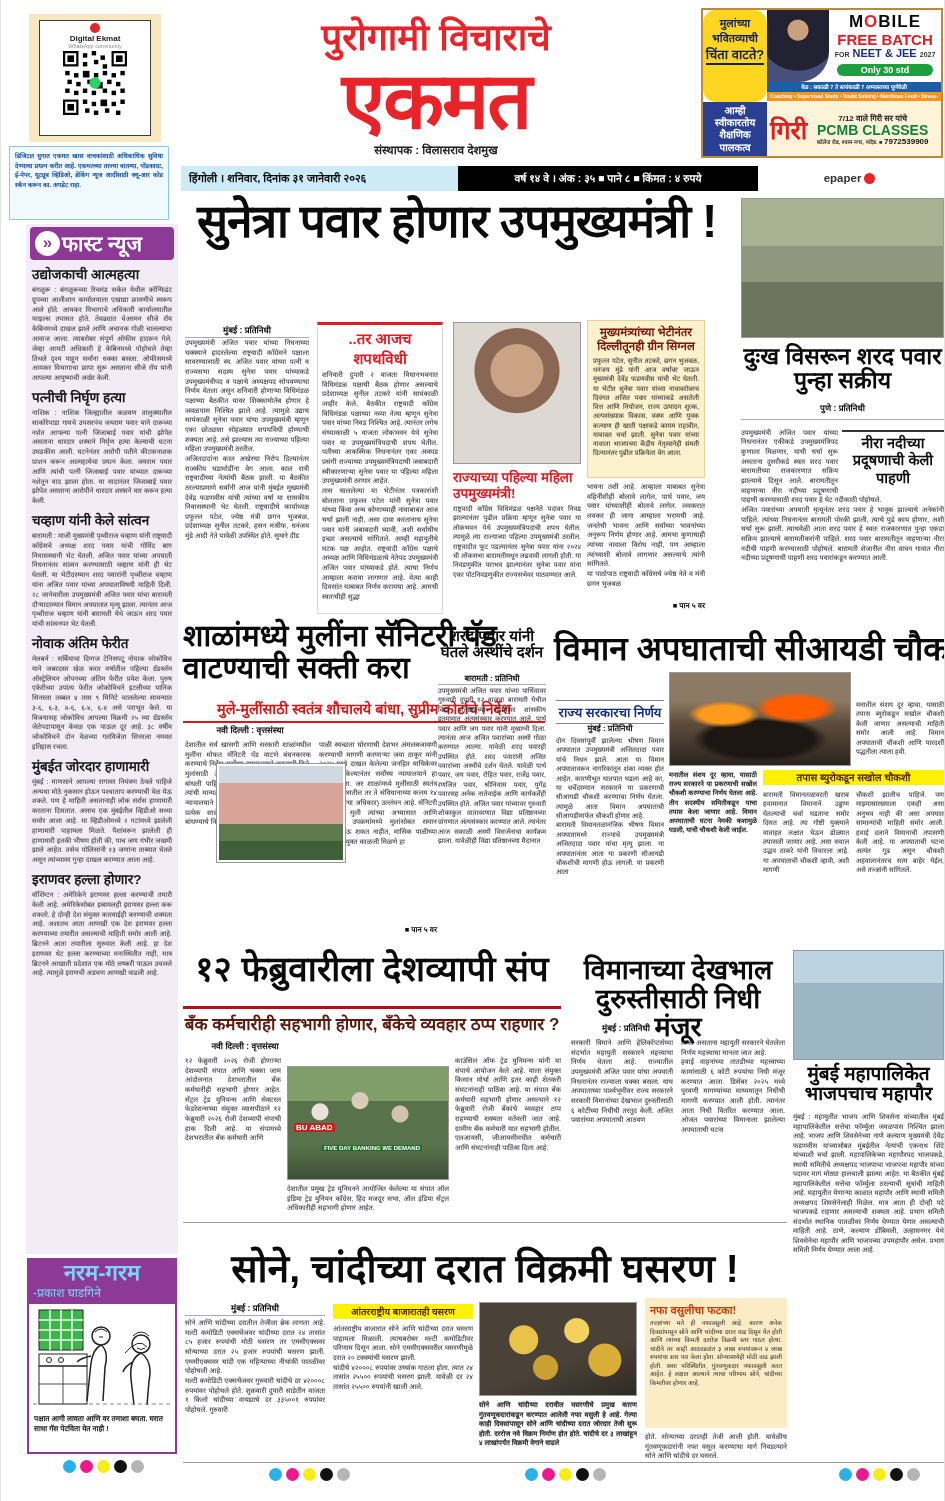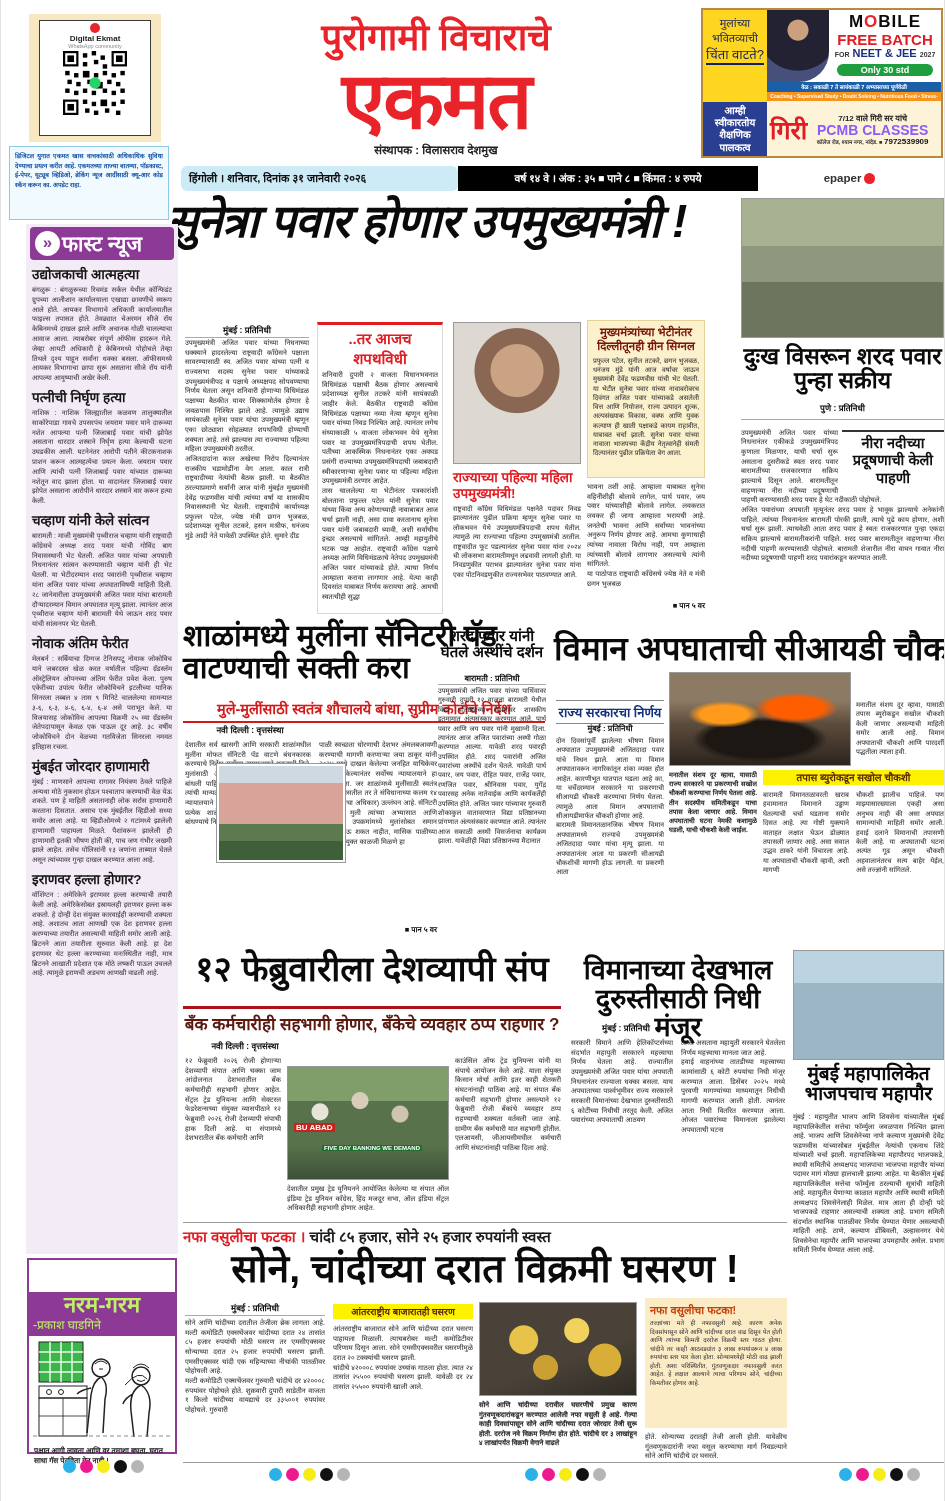--- a/index.html
+++ b/index.html
@@ -22,40 +22,40 @@
   .mh-tag { font-size:37px; font-weight:900; letter-spacing:0; }
   .mh-title { font-size:79px; font-weight:900; line-height:1.02; letter-spacing:-2px; }
   .mh-founder { font-size:11.5px; font-weight:bold; color:#222; }
   .dl-blue { background:#cdeaf7; font-size:11px; font-weight:bold; color:#101010; line-height:25px; padding-left:8px; }
   .dl-black { background:#000; color:#fff; font-size:10.5px; font-weight:bold; line-height:25px; text-align:center; }
   .dl-epaper { font-size:11.5px; font-weight:bold; color:#333; line-height:25px; text-align:center; }
   .red-dot { display:inline-block; width:11px; height:11px; border-radius:50%; background:#e8232a; vertical-align:-2px; margin:0 3px; }
   
   .ad { border:2px solid #b98a3c; background:#fff; display:flex; overflow:hidden; }
   .ad-left { width:64px; display:flex; flex-direction:column; }
-  .ad-q { background:#ffd61f; color:#13205e; font-weight:400; text-align:center; font-size:11px; line-height:1.35; padding-top:6px; height:92px; }
+  .ad-q { background:#ffd61f; color:#13205e; font-weight:700; text-align:center; font-size:11px; line-height:1.35; padding-top:6px; height:92px;border-radius:13px; }
   .ad-q .big { font-size:13px; border-bottom:2px solid #13205e; display:inline-block; }
   .ad-a { background:#2b3f92; color:#fff; font-weight:900; text-align:center; font-size:10px; line-height:1.22; flex:1; padding-top:3px; }
   .ad-right { flex:1; display:flex; flex-direction:column; }
   .ad-top { display:flex; height:72px; }
   .ad-photo { width:62px; background:radial-gradient(circle at 50% 28%, #caa07e 0 10px, #223 11px 40px, #46507a 41px); border-radius:0 0 30px 0; }
   .ad-ttl { flex:1; text-align:center; padding-top:2px; }
   .ad-mobile { font-size:17px; font-weight:900; color:#0b0b0b; letter-spacing:1px; }
   .ad-mobile .o { color:#e8232a; }
   .ad-free { font-size:15px; font-weight:900; color:#e11d23; line-height:1; }
   .ad-neet { font-size:11px; font-weight:900; color:#1b2f7d; }
   .ad-neet .for { font-size:7px; color:#333; }
   .ad-pill { display:inline-block; background:#1e9e3e; color:#fff; font-size:9px; font-weight:900; border-radius:8px; padding:1px 24px; margin-top:1px; }
   .ad-strip-b { background:#1b5fa8; color:#fff; font-size:5.6px; font-weight:bold; text-align:center; line-height:10px; height:10px; }
   .ad-strip-o { background:#f7941d; color:#fff; font-size:4.9px; font-weight:bold; text-align:center; line-height:9px; height:9px; }
   .ad-bottom { flex:1; background:#fdf3d8; display:flex; align-items:center; padding:1px 3px; }
   .ad-giri { font-size:25px; font-weight:900; color:#e11d23; }
   .ad-pc { flex:1; text-align:center; }
   .ad-pc .l1 { font-size:8px; font-weight:900; color:#222; }
-  .ad-pc .l2 { font-size:14px; font-weight:900; color:#8b5cf6; line-height:1; }
+  .ad-pc .l2 { font-size:14px; font-weight:900; color:#15803d; line-height:1; }
   .ad-pc .l3 { font-size:5.6px; color:#333; font-weight:bold; }
   .ad-pc .ph { font-size:8px; font-weight:900; color:#111; }
   
   .lead-h1 { font-size:46px; font-weight:900; color:#0a0a0a; letter-spacing:-1px; line-height:1.0; white-space:nowrap; }
   .lead-sub { font-size:19px; font-weight:900; color:#2d2d2d; }
   .col-box { border:1px solid #d9d9d9; border-top:3px solid #e11d23; padding:3px 4px; background:#fff; }
   .col-box-title { color:#e11d23; font-weight:900; font-size:15px; text-align:center; margin-bottom:2px; }
   .ybox { background:#fbf2cd; border:1px solid #e6d296; padding:4px 5px; }
   .ybox-title { font-size:11.5px; font-weight:900; color:#7a1508; text-align:center; line-height:1.25; margin-bottom:2px; }
   .cap-title { color:#e11d23; font-weight:900; font-size:13.5px; line-height:1.2; }
@@ -98,21 +98,21 @@
   .ph-ovl { position:absolute; font-weight:900; color:#fff; background:#c4241d; padding:0 2px; font-size:8px; }
   
   .fast-panel { background:#f3ecf7; padding:0 4px; overflow:hidden; }
   .fn-head { background:#8c3a96; color:#fff; font-size:21px; font-weight:900; text-align:center;
              border-radius:4px; height:33px; line-height:33px; position:relative; margin:3px 0 4px 0; }
   .fn-circle { position:absolute; left:5px; top:4px; width:25px; height:25px; border-radius:50%; background:#fff;
                color:#8c3a96; font-size:17px; line-height:23px; text-align:center; font-weight:900; }
   .fn-item-t { font-size:13.5px; font-weight:900; color:#161616; margin:5px 2px 2px 2px; }
   .fn-item-b { font-size:6.9px; line-height:1.42; color:#30303a; text-align:justify; padding:0 2px; }
   .cartoon { border:2px solid #8c3a96; background:#fff; }
-  .ct-head { background:#8c3a96; color:#bef264; text-align:center; padding:2px 4px 3px 4px;margin-top:32px; }
+  .ct-head { background:#8c3a96; color:#7dd3fc; text-align:center; padding:2px 4px 3px 4px; }
   .ct-title { font-size:22px; font-weight:900; line-height:1; }
   .ct-credit { font-size:12px; text-align:left; display:block; }
   .ct-cap { font-size:7.3px; font-weight:bold; color:#222; padding:2px 5px 4px 5px; line-height:1.35; }
   .dots { display:flex; gap:4px; }
   .dots span { width:13px; height:13px; border-radius:50%; display:block; }
 </style>
 </head>
 <body>
 
 <div class="page">
@@ -211,25 +211,25 @@
         <div class="ad-giri">गिरी</div>
         <div class="ad-pc">
           <div class="l1">7/12 वाले गिरी सर यांचे</div>
           <div class="l2">PCMB CLASSES</div>
           <div class="l3"><span>कॉलेज रोड, श्याम नगर, नांदेड. ■</span> <span class="ph">7972539909</span></div>
         </div>
       </div>
     </div>
   </div>
 
-  <div class="abs dl-blue" style="left:180px;top:166px;width:277px;height:25px;border-radius:6px;">हिंगोली । शनिवार, दिनांक ३१ जानेवारी २०२६</div>
+  <div class="abs dl-blue" style="left:180px;top:166px;width:277px;height:25px;">हिंगोली । शनिवार, दिनांक ३१ जानेवारी २०२६</div>
   <div class="abs dl-black" style="left:457px;top:166px;width:300px;height:25px;">वर्ष १४ वे । अंक : ३५ ■ पाने ८ ■ किंमत : ४ रुपये</div>
   <div class="abs dl-epaper" style="left:757px;top:166px;width:186px;height:25px;"><span>epaper</span><span class="red-dot"></span><span>http://www.dainikekmat.com</span></div>
 
-  <div class="abs lead-h1" style="left:166px;top:198px;width:568px;font-style:italic;">सुनेत्रा पवार होणार उपमुख्यमंत्री !</div>
+  <div class="abs lead-h1" style="left:196px;top:198px;width:568px;">सुनेत्रा पवार होणार उपमुख्यमंत्री !</div>
 
   <div class="abs byline" style="left:184px;top:324px;width:124px;border-bottom:1px solid #aaa;padding-bottom:2px;">मुंबई : प्रतिनिधी</div>
   <div class="abs bt" style="left:184px;top:338px;width:124px;height:276px;">उपमुख्यमंत्री अजित पवार यांच्या निधनाच्या धक्क्याने हादरलेल्या राष्ट्रवादी काँग्रेसने पक्षाला सावरण्यासाठी स्व. अजित पवार यांच्या पत्नी व राज्यसभा सदस्य सुनेत्रा पवार यांच्याकडे उपमुख्यमंत्रीपद व पक्षाचे अध्यक्षपद सोपवण्याचा निर्णय घेतला असून शनिवारी होणाऱ्या विधिमंडळ पक्षाच्या बैठकीत यावर शिक्कामोर्तब होणार हे जवळपास निश्चित झाले आहे. त्यामुळे उद्याच सायंकाळी सुनेत्रा पवार यांचा उपमुख्यमंत्री म्हणून एका छोट्याशा सोहळ्यात शपथविधी होण्याची शक्यता आहे. तसे झाल्यास त्या राज्याच्या पहिल्या महिला उपमुख्यमंत्री ठरतील.
 अजितदादांना काल अखेरचा निरोप दिल्यानंतर राजकीय घडामोडींना वेग आला. काल रात्री राष्ट्रवादीच्या नेत्यांची बैठक झाली. या बैठकीत ठरल्याप्रमाणे सर्वांनी आज यांनी मुंबईत मुख्यमंत्री देवेंद्र फडणवीस यांची त्यांच्या वर्षा या शासकीय निवासस्थानी भेट घेतली. राष्ट्रवादीचे कार्याध्यक्ष प्रफुल्ल पटेल, ज्येष्ठ मंत्री छगन भुजबळ, प्रदेशाध्यक्ष सुनील तटकरे, हसन मश्रीफ, धनंजय मुंडे आदी नेते यावेळी उपस्थित होते. सुमारे दीड</div>
 
   <div class="abs col-box" style="left:316px;top:322px;width:126px;height:292px;">
     <div class="col-box-title">..तर आजच शपथविधी</div>
     <div class="bt" style="height:262px;">शनिवारी दुपारी २ वाजता विधानभवनात विधिमंडळ पक्षाची बैठक होणार असल्याचे प्रदेशाध्यक्ष सुनील तटकरे यांनी सायंकाळी जाहीर केले. बैठकीत राष्ट्रवादी काँग्रेस विधिमंडळ पक्षाच्या नव्या नेत्या म्हणून सुनेत्रा पवार यांच्या निवड निश्चित आहे. त्यानंतर लगेच संध्याकाळी ५ वाजता लोकभवन येथे सुनेत्रा पवार या उपमुख्यमंत्रिपदाची शपथ घेतील. पतीच्या आकस्मिक निधनानंतर एका अवघड प्रसंगी राज्याच्या उपमुख्यमंत्रिपदाची जबाबदारी स्वीकारणाऱ्या सुनेत्रा पवार या पहिल्या महिला उपमुख्यमंत्री ठरणार आहेत.
 तास चाललेल्या या भेटीनंतर पत्रकारांशी बोलताना प्रफुल्ल पटेल यांनी सुनेत्रा पवार यांच्या किंवा अन्य कोणाच्याही नावाबाबत आज चर्चा झाली नाही, असा दावा करतानाच सुनेत्रा पवार यांनी जबाबदारी घ्यावी, अशी सर्वांचीच इच्छा असल्याचे सांगितले. आम्ही महायुतीचे घटक पक्ष आहोत. राष्ट्रवादी काँग्रेस पक्षाचे अध्यक्ष आणि विधिमंडळाचे नेतेपद उपमुख्यमंत्री अजित पवार यांच्याकडे होते. त्याचा निर्णय आम्हाला करावा लागणार आहे. येत्या काही दिवसांत याबाबत निर्णय करायचा आहे. आमची स्वतःचीही सुद्धा</div>
   </div>
@@ -294,23 +294,20 @@
   <div class="abs byline" style="left:570px;top:1022px;width:110px;">मुंबई : प्रतिनिधी</div>
   <div class="abs bt" style="left:570px;top:1038px;width:102px;height:186px;">सरकारी विमाने आणि हेलिकॉप्टर्सच्या संदर्भात महायुती सरकारने महत्त्वाचा निर्णय घेतला आहे. राज्यातील उपमुख्यमंत्री अजित पवार यांचा अपघाती निधनानंतर राज्याला धक्का बसला. याच अपघाताच्या पार्श्वभूमीवर राज्य सरकारने सरकारी विमानांच्या देखभाल दुरुस्तीसाठी ६ कोटींच्या निधीची तरतूद केली. अजित पवारांच्या अपघाताची आठवण</div>
   <div class="abs bt" style="left:680px;top:1038px;width:104px;height:186px;">ताजी असताना महायुती सरकारने घेतलेला निर्णय महत्त्वाचा मानला जात आहे.
 हवाई वाहनांच्या तातडीच्या महत्त्वाच्या कामांसाठी ६ कोटी रुपयांचा निधी मंजूर करण्यात आला. डिसेंबर २०२५ मध्ये पुरवणी मागण्यांच्या माध्यमातून निधीची मागणी करण्यात आली होती. त्यानंतर आता निधी वितरित करण्यात आला. ओजत पवारांच्या विमानाला झालेल्या अपघाताची घटना</div>
 
   <div class="abs photo ph-city" style="left:792px;top:950px;width:151px;height:110px;"></div>
   <div class="abs sec-h" style="left:792px;top:1064px;width:151px;font-size:19px;text-align:center;">मुंबई महापालिकेत भाजपचाच महापौर</div>
   <div class="abs bt" style="left:792px;top:1112px;width:151px;height:346px;font-size:6.9px;">मुंबई : महायुतीत भाजप आणि शिवसेना यांच्यातील मुंबई महापालिकेतील सत्तेचा फॉर्म्युला जवळपास निश्चित झाला आहे. भाजप आणि शिवसेनेच्या नाणे कल्याण मुख्यमंत्री देवेंद्र फडणवीस यांच्यासोबत मुंबईतील नेत्यांची एकनाथ शिंदे यांच्याशी चर्चा झाली. महापालिकेच्या महापौरपद भाजपकडे, स्थायी समितीचे अध्यक्षपद भाजपाचा भाजपचा महापौर यांच्या पदावर मागं मोठ्या हालचाली झाल्या आहेत. या बैठकीत मुंबई महापालिकेतील सत्तेचा फॉर्म्युला ठरल्याची सूत्रांची माहिती आहे. महायुतीत येणाऱ्या काळात महापौर आणि स्थायी समिती अध्यक्षपद शिवसेनेलाही मिळेल. मात्र आता ही दोन्ही पदे भाजपकडे राहणार असल्याची शक्यता आहे. प्रभाग समिती संदर्भात स्थानिक पातळीवर निर्णय घेण्यात येणार असल्याची माहिती आहे. ठाणे, कल्याण डोंबिवली, उल्हासनगर येथे शिवसेनेचा महापौर आणि भाजपच्या उपमहापौर असेल. प्रभाग समिती निर्णय घेण्यात आला आहे.</div>
 
   <div class="abs rule" style="left:182px;top:1222px;width:604px;height:1px;"></div>
-  <div class="abs" style="left:182px;top:1226px;width:604px;font-size:15px;">
-    <span class="kick-red">नफा वसुलीचा फटका ।</span><span class="kick-blk"> चांदी ८५ हजार, सोने २५ हजार रुपयांनी स्वस्त</span>
-  </div>
   <div class="abs sec-h" style="left:182px;top:1248px;width:604px;font-size:39px;text-align:center;">सोने, चांदीच्या दरात विक्रमी घसरण !</div>
   <div class="abs byline" style="left:184px;top:1302px;width:140px;border-bottom:1px solid #aaa;padding-bottom:2px;">मुंबई : प्रतिनिधी</div>
   <div class="abs bt" style="left:184px;top:1318px;width:140px;height:140px;">सोने आणि चांदीच्या दरातील तेजीला ब्रेक लागला आहे. मल्टी कमोडिटी एक्सचेंजवर चांदीच्या दरात २४ तासांत ८५ हजार रुपयांची मोठी घसरण तर एमसीएक्सवर सोन्याच्या दरात २५ हजार रुपयांची घसरण झाली. एमसीएक्सवर चांदी एक महिन्याच्या नीचांकी पातळीवर पोहोचली आहे.
 मल्टी कमोडिटी एक्सचेंजवर गुरुवारी चांदीचे दर ४२०००८ रुपयांवर पोहोचले होते. शुक्रवारी दुपारी साडेतीन वाजता १ किलो चांदीच्या वायद्याचे दर ३३५००१ रुपयांवर पोहोचले. गुरुवारी</div>
   <div class="abs yhl" style="left:332px;top:1304px;width:140px;height:15px;font-size:9.5px;line-height:15px;">आंतरराष्ट्रीय बाजारातही घसरण</div>
   <div class="abs bt" style="left:332px;top:1324px;width:140px;height:134px;">आंतरराष्ट्रीय बाजारात सोने आणि चांदीच्या दरात घसरण पाहायला मिळाली. त्याचबरोबर मल्टी कमोडिटीवर परिणाम दिसून आला. सोने एमसीएक्सवरील घसरणीमुळे दरात २० टक्क्यांची घसरण झाली.
 चांदीचे ४२०००८ रुपयांवर उच्चांक गाठला होता. त्यात २४ तासांत २५५०० रुपयांची घसरण झाली. यावेळी दर २४ तासांत २५५०० रुपयांनी खाली आले.</div>
   <div class="abs photo ph-gold" style="left:478px;top:1302px;width:158px;height:94px;"></div>
   <div class="abs ph-cap" style="left:478px;top:1400px;width:158px;height:58px;font-size:6.8px;">सोने आणि चांदीच्या दरावील घसरणीचे प्रमुख कारण गुंतवणूकदारांकडून करण्यात आलेली नफा वसुली हे आहे. गेल्या काही दिवसांपासून सोने आणि चांदीच्या दरात जोरदार तेजी सुरू होती. दररोज नवे विक्रम निर्माण होत होते. चांदीचे दर ३ लाखांहून ४ लाखांपर्यंत विक्रमी वेगाने वाढले</div>
   <div class="abs cream-box" style="left:644px;top:1298px;width:142px;height:130px;">

